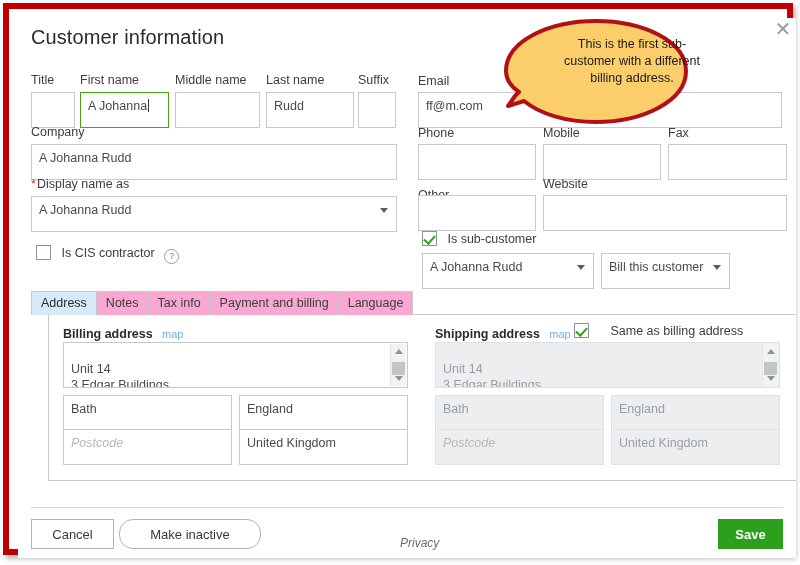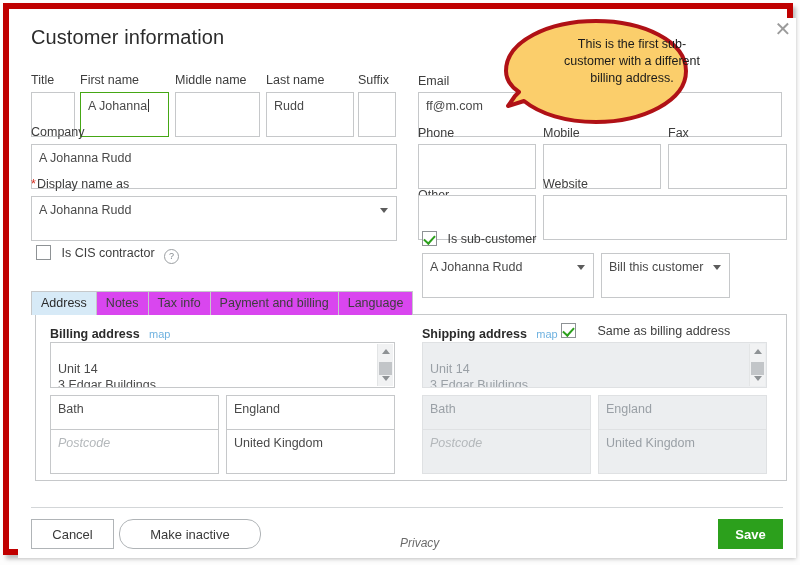--- a/index.html
+++ b/index.html
@@ -28,21 +28,21 @@
   .title{
     position:absolute;left:13px;top:8px;font-size:20px;color:#2b2b2b;
     letter-spacing:.1px;font-weight:400;
   }
 
   
   .lbl{font-size:12.5px;color:#3d3d3d;line-height:14px;white-space:nowrap;}
   .lbl .req{color:#d52b1e;margin-right:1px;}
   .fld{
     box-sizing:border-box;border:1px solid #c6c8ca;background:#fff;
-    height:45px;font-size:12.5px;color:#4a4a4a;padding:0 7px;line-height:26px;
+    height:36px;font-size:12.5px;color:#4a4a4a;padding:0 7px;line-height:26px;
     font-family:"Liberation Sans",sans-serif;overflow:hidden;white-space:nowrap;
   }
   .fld.focus{border:1px solid #45a715;}
   .fld .caret{display:inline-block;width:1px;height:13px;background:#333;vertical-align:-2px;margin-left:1px;}
   .fld.disabled{background:#eceef0;color:#9aa0a6;border-color:#dfe1e3;}
   .fld.ph{color:#b4b8bb;font-style:italic;}
   .sel{position:relative;}
   .sel .arrow{
     position:absolute;right:8px;top:11px;width:0;height:0;
     border-left:4.5px solid transparent;border-right:4.5px solid transparent;border-top:5px solid #5c5c5c;
@@ -58,26 +58,26 @@
   }
   .help-icon{
     display:inline-block;width:13px;height:13px;border:1px solid #9b9fa2;border-radius:50%;
     font-size:9px;line-height:12px;text-align:center;color:#80868b;vertical-align:-2px;
   }
 
   
   .tabs{position:absolute;left:13px;top:273px;display:flex;align-items:flex-end;z-index:6;}
   .tab{
     box-sizing:border-box;height:24px;line-height:22px;padding:0 9px;font-size:12.5px;
-    border:1px solid #c6c8ca;border-bottom:none;background:#d946ef;color:#3d3d3d;
+    border:1px solid #c6c8ca;border-bottom:none;background:#f9a8d4;color:#3d3d3d;
     margin-right:-1px;white-space:nowrap;cursor:pointer;
   }
   .tab.active{background:#d7eaf7;color:#2b2b2b;}
   .tabpanel{
-    position:absolute;left:17px;top:296px;width:752px;height:167px;
+    position:absolute;left:30px;top:296px;width:752px;height:167px;
     box-sizing:border-box;border:1px solid #c6c8ca;background:#fff;
   }
 
   .sec-title{font-size:12.5px;color:#2b2b2b;font-weight:bold;}
   .maplink{font-size:11px;color:#6fb2e0;margin-left:5px;cursor:pointer;}
 
   .ta{
     box-sizing:border-box;border:1px solid #c6c8ca;background:#fff;position:relative;
     font-size:12.5px;color:#4a4a4a;padding:18px 7px 0 7px;line-height:16px;overflow:hidden;
   }

